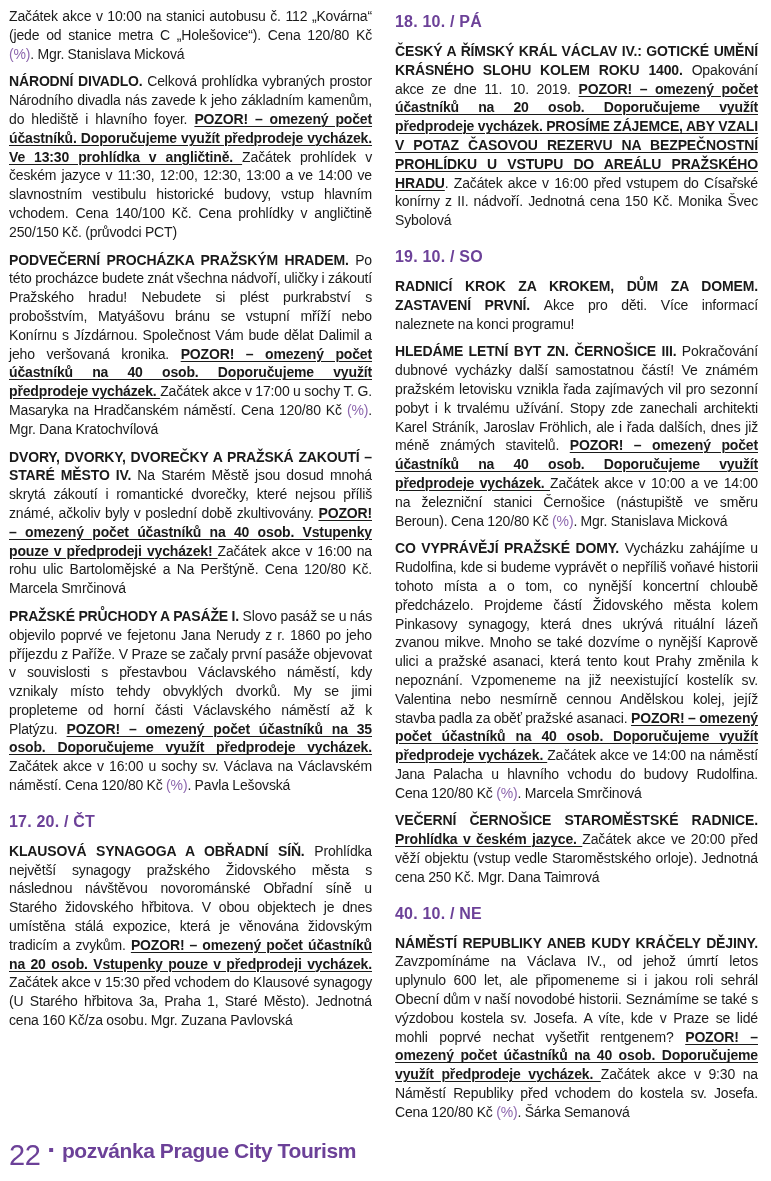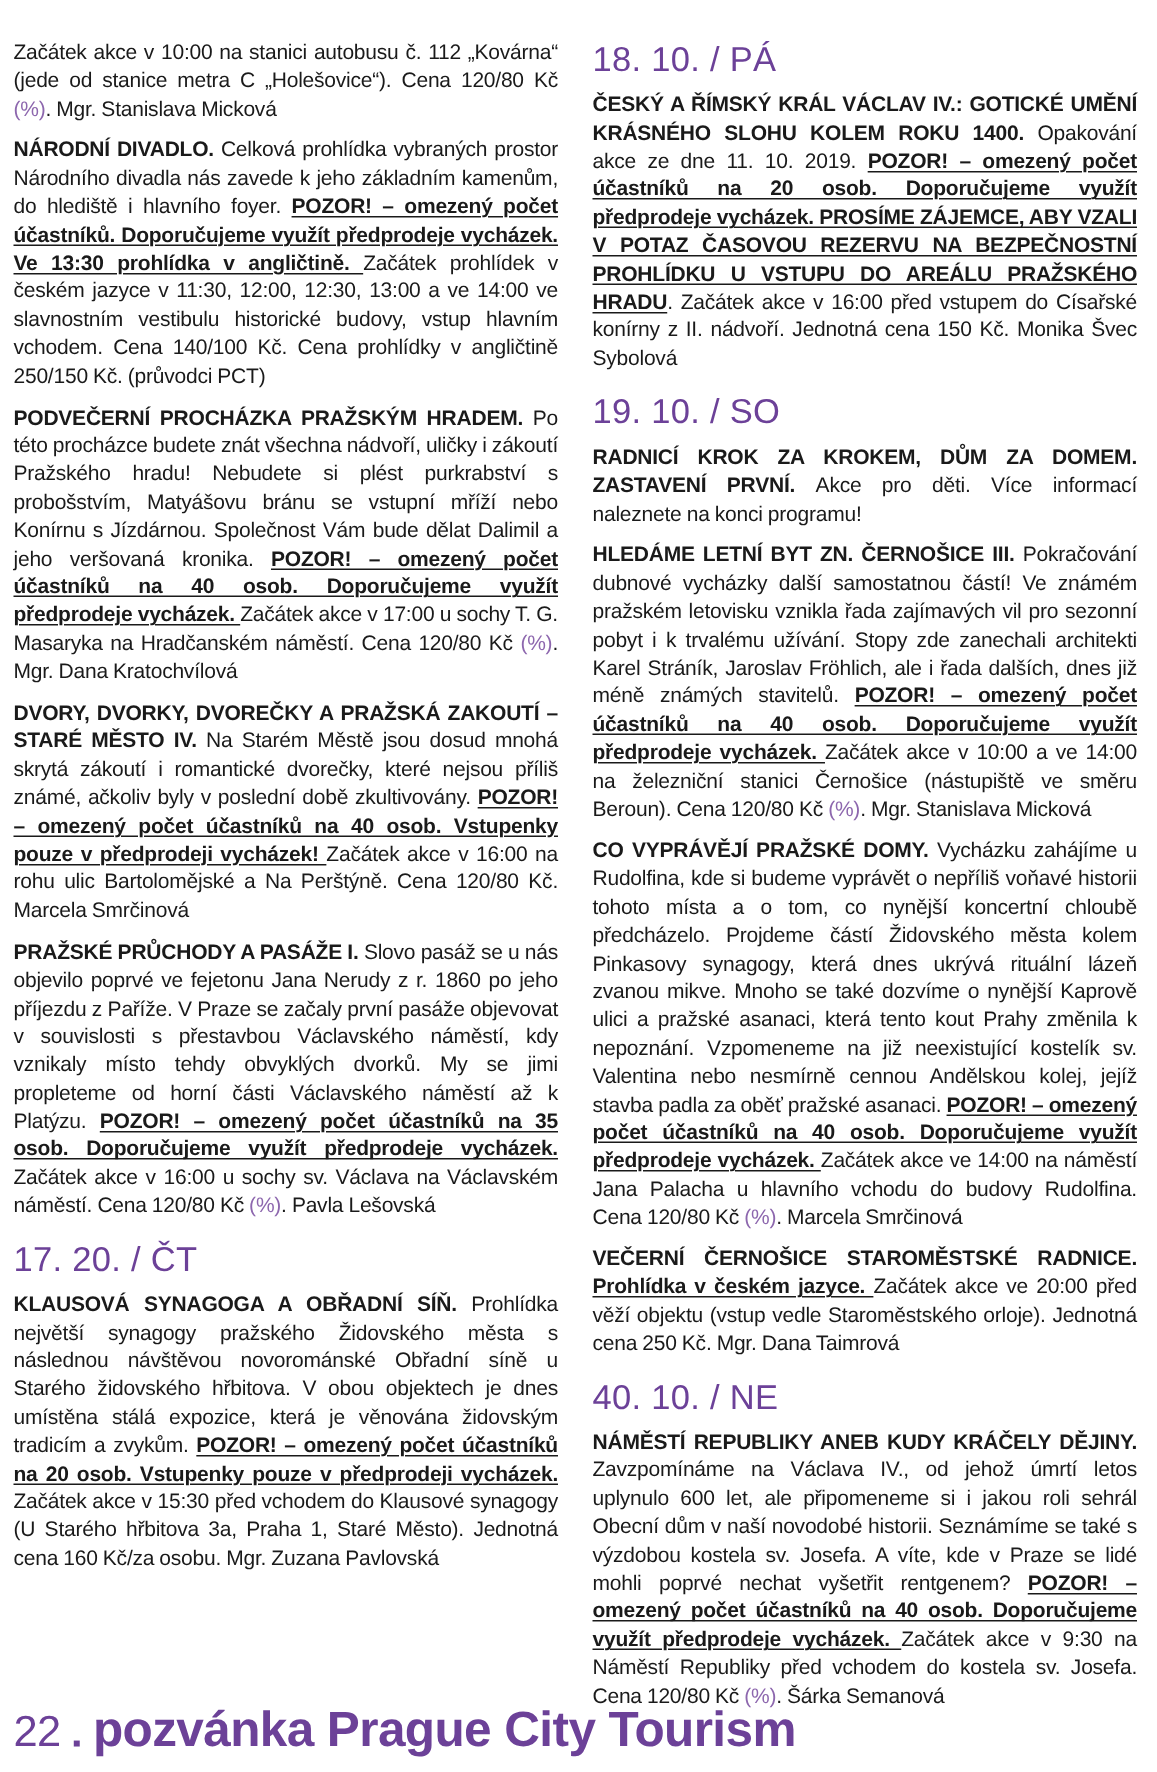--- a/index.html
+++ b/index.html
@@ -8,57 +8,57 @@
     width: 771px;
     height: 1181px;
     background: #ffffff;
     overflow: hidden;
     font-family: "Liberation Sans", sans-serif;
     color: var(--body-color, #1a1a1a);
   }
   .columns {
     display: flex;
     gap: 23px;
-    padding: 25px 13px 0 9px;
+    padding: 7px 13px 0 9px;
     box-sizing: border-box;
   }
   .col { flex: 1 1 0; min-width: 0; }
   p.event {
     margin: 0 0 9px 0;
     font-size: 14px;
     line-height: 18.8px;
     text-align: justify;
     letter-spacing: -0.15px;
     word-spacing: -0.3px;
   }
   h2.date-heading {
     margin: 15px 0 9px 0;
-    font-size: 23px;
+    font-size: 16px;
     line-height: 23px;
-    font-weight: normal;
+    font-weight: bold;
     color: var(--accent, #6c4198);
     letter-spacing: 0.2px;
   }
   .col > h2.date-heading:first-child { margin-top: 3px; }
   .t-title  { font-weight: bold; }
   .t-notice { font-weight: bold; text-decoration: underline; text-decoration-thickness: 1.4px; text-underline-offset: 2px; }
   .t-normal {}
   .t-percent { color: var(--pct, #8d67ae); }
   .footer {
     position: absolute;
     left: 9px;
     bottom: 9px;
     display: flex;
-    align-items: flex-end;
+    align-items: flex-start;
     color: var(--accent, #6c4198);
     white-space: nowrap;
   }
   .page-number { font-size: 29px; font-weight: 400; letter-spacing: -0.5px; }
   .footer-bullet { font-size: 16px; margin: 2px 8px 0 8px; }
-  .footer-title { font-size: 33px; font-weight: bold; letter-spacing: -0.4px; }
+  .footer-title { font-size: 21px; font-weight: bold; letter-spacing: -0.4px; }
 </style>
 </head>
 <body>
 
 <div class="page">
   <div class="columns">
       <div class="col">
         <p class="event"><span class="t-normal">Začátek akce v 10:00 na stanici autobusu č. 112 „Kovárna“ (jede od stanice metra C „Holešovice“). Cena 120/80 Kč </span><span class="t-percent">(%)</span><span class="t-normal">. Mgr. Stanislava Micková</span></p>
         <p class="event"><span class="t-title">NÁRODNÍ DIVADLO. </span><span class="t-normal">Celková prohlídka vybraných prostor Národního divadla nás zavede k jeho základním kamenům, do hlediště i hlavního foyer. </span><span class="t-notice">POZOR! – omezený počet účastníků. Doporučujeme využít předprodeje vycházek. Ve 13:30 prohlídka v angličtině. </span><span class="t-normal">Začátek prohlídek v českém jazyce v 11:30, 12:00, 12:30, 13:00 a ve 14:00 ve slavnostním vestibulu historické budovy, vstup hlavním vchodem. Cena 140/100 Kč. Cena prohlídky v angličtině 250/150 Kč. (průvodci PCT)</span></p>
         <p class="event"><span class="t-title">PODVEČERNÍ PROCHÁZKA PRAŽSKÝM HRADEM. </span><span class="t-normal">Po této procházce budete znát všechna nádvoří, uličky i zákoutí Pražského hradu! Nebudete si plést purkrabství s probošstvím, Matyášovu bránu se vstupní mříží nebo Konírnu s Jízdárnou. Společnost Vám bude dělat Dalimil a jeho veršovaná kronika. </span><span class="t-notice">POZOR! – omezený počet účastníků na 40 osob. Doporučujeme využít předprodeje vycházek. </span><span class="t-normal">Začátek akce v 17:00 u sochy T. G. Masaryka na Hradčanském náměstí. Cena 120/80 Kč </span><span class="t-percent">(%)</span><span class="t-normal">. Mgr. Dana Kratochvílová</span></p>

